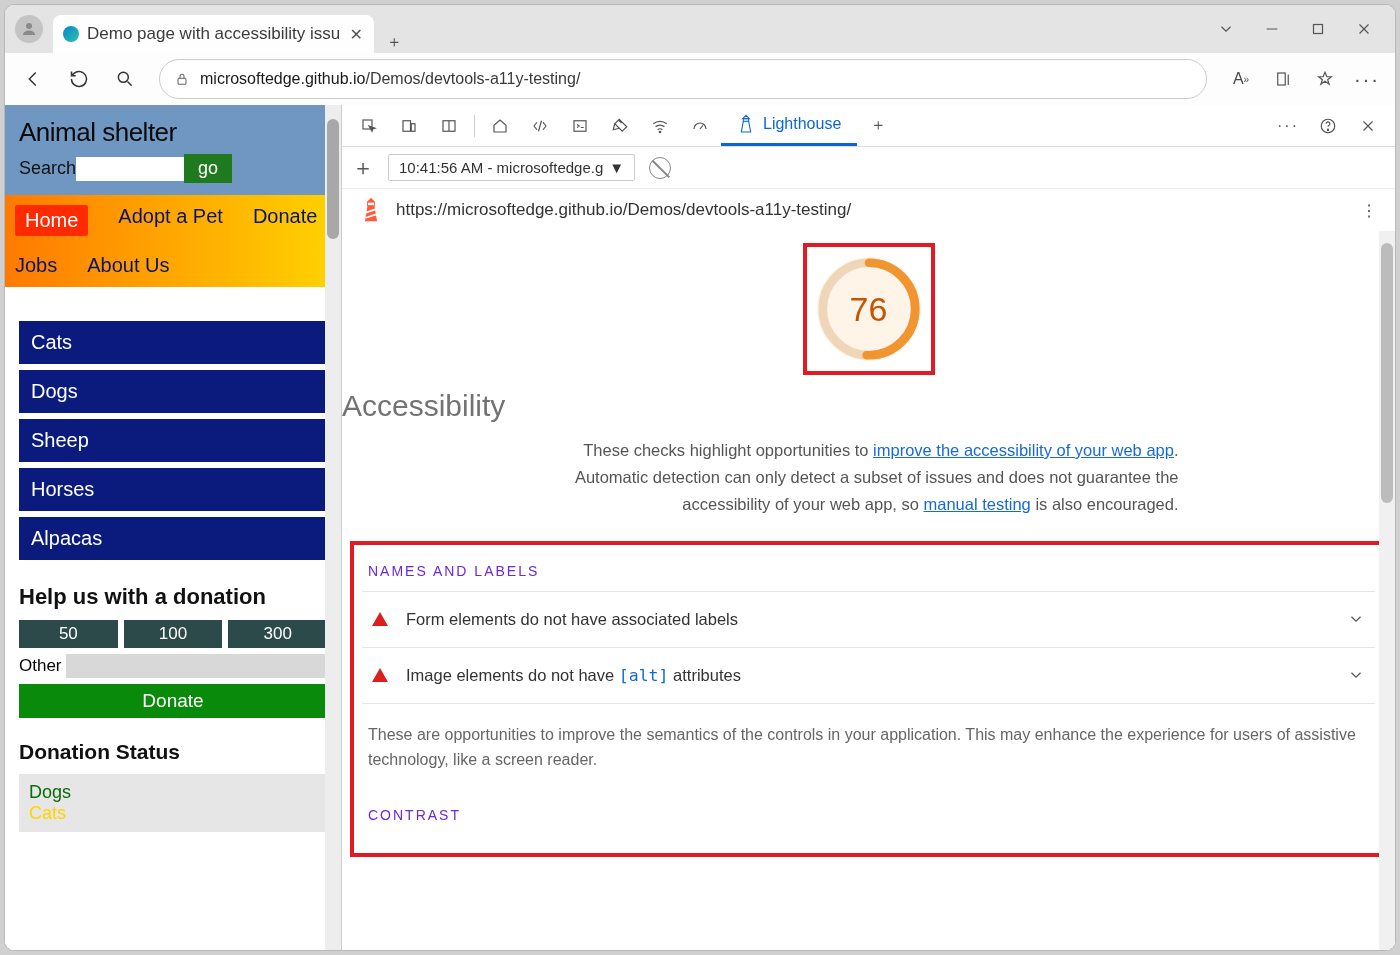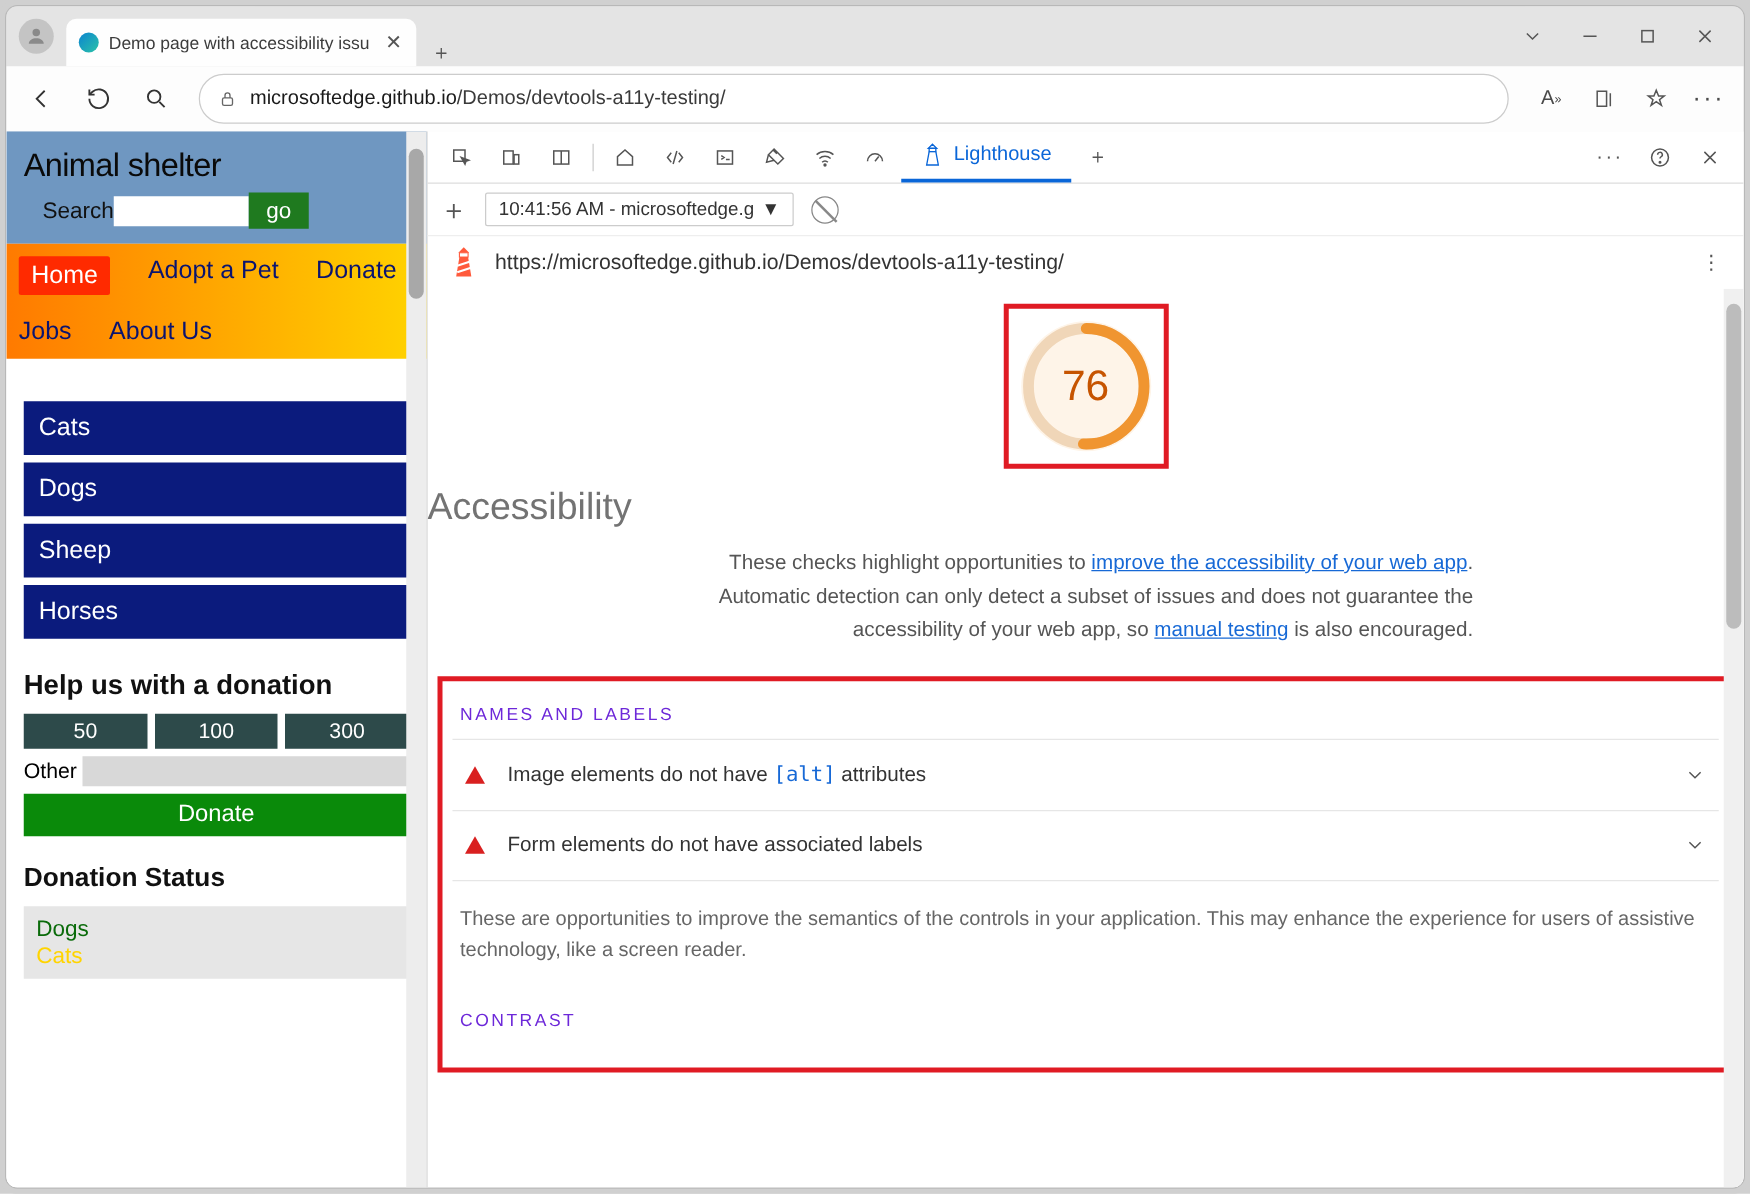--- a/index.html
+++ b/index.html
@@ -8,21 +8,21 @@
 
 .browser-frame { background: #d0d0d0; border-radius: 12px; height: 100%; display: flex; flex-direction: column; padding: 4px; }
 .browser-inner { background: #e4e4e4; border-radius: 10px; flex: 1; display: flex; flex-direction: column; overflow: hidden; border: 1px solid #b8b8b8;}
 .title-bar { height: 48px; display: flex; align-items: stretch; background: #e4e4e4; }
 .avatar { width: 48px; display:flex; align-items:center; justify-content:center;}
 .avatar-circle { width: 28px; height: 28px; background: #c4c4c4; border-radius: 50%; display:flex; align-items:center; justify-content:center; fill:#8a8a8a;}
 .tab-strip { display: flex; align-items: flex-end; flex: 1; }
 .tab { background: #fefefe; border-radius: 8px 8px 0 0; height: 38px; min-width: 280px; display: flex; align-items: center; padding: 0 10px; gap: 8px; margin-top: 10px;}
 .tab .favicon { width: 16px; height: 16px; }
 .edge-icon { background: linear-gradient(135deg,#0b84d0,#2bc3a8); border-radius:50%; width:16px; height:16px;}
-.tab-title { font-size: 14px; color: #3c3c3c; flex: 1; white-space: nowrap; overflow: hidden; }
+.tab-title { font-size: 17px; color: #3c3c3c; flex: 1; white-space: nowrap; overflow: hidden; }
 .tab-close { width:16px; height:16px; display:flex; align-items:center; justify-content:center; color:#555;}
 .new-tab { width: 40px; display:flex; align-items:center; justify-content:center; color:#555;}
 .window-controls { display:flex; align-items:center; margin-right:8px;}
 .window-controls div { width:46px; height:40px; display:flex; align-items:center; justify-content:center; color:#333;}
 
 .toolbar { height: 52px; background: #fdfdfd; display:flex; align-items:center; padding: 0 8px; gap: 6px;}
 .tb-btn { width:40px; height:40px; display:flex; align-items:center; justify-content:center; color:#4a4a4a; border-radius:6px;}
 .url-bar { flex:1; height:40px; background:#fff; border:1px solid #ccc; border-radius:20px; display:flex; align-items:center; padding:0 14px; gap:10px; margin: 0 8px;}
 .lock { color:#6b6b6b;}
 .url-text { font-size:16px; color:#3a3a3a;}
@@ -30,21 +30,21 @@
 .tb-right { display:flex; align-items:center; gap:2px;}
 
 
 .content-area { flex:1; display:flex; background:#fff; overflow:hidden;}
 .page-left { width:336px; background:#fff; position:relative;}
 .page-scroll { position:absolute; right:0; top:0; width:16px; height:100%; background:#ededed;}
 .page-scroll .thumb { position:absolute; top:14px; left:2px; width:12px; height:120px; background:#a8a8a8; border-radius:6px;}
 
 .site-header { background:#6f97c1; padding:12px 14px;}
 .site-title { font-size:26px; font-weight:400; color:#0a0a0a; letter-spacing:-0.5px;}
-.search-row { display:flex; align-items:center; margin-top:6px;margin-left:15px;}
+.search-row { display:flex; align-items:center; margin-top:6px;}
 .search-label { font-size:18px; color:#111;}
 .search-input { width:108px; height:24px; background:#fff; border:none;}
 .go-btn { background:#1f7a1f; color:#fff; border:none; padding:4px 14px; font-size:18px;}
 
 .nav-bar { background: linear-gradient(to right, #ff7a00, #ffd400); padding:10px 10px; display:flex; flex-wrap:wrap; gap:18px 30px; font-size:20px; color:#000a7a;}
 .nav-home { background:#ff2a00; color:#fff; padding:4px 10px; border-radius:2px;}
 .nav-item { color:#0a1470; }
 
 .categories { padding: 34px 14px 0; display:flex; flex-direction:column; gap:6px;}
 .cat-btn { background:#0b1b7d; color:#fff; font-size:20px; padding:10px 12px; text-align:left;}
@@ -215,20 +215,21 @@
         <span class="nav-item">Adopt a Pet</span>
         <span class="nav-item">Donate</span>
         <span class="nav-item">Jobs</span>
         <span class="nav-item">About Us</span>
       </div>
       <div class="categories">
         <div class="cat-btn">Cats</div>
         <div class="cat-btn">Dogs</div>
         <div class="cat-btn">Sheep</div>
         <div class="cat-btn">Horses</div>
+        <div class="cat-btn">Alpacas</div>
       </div>
       <div class="donation-section">
         <div class="donation-title">Help us with a donation</div>
         <div class="amount-row">
           <div class="amt">50</div>
           <div class="amt">100</div>
           <div class="amt">300</div>
         </div>
         <div class="other-row">
           <span>Other</span>
@@ -360,36 +361,36 @@
         <div class="lh-heading">Accessibility</div>
         <div class="lh-desc">
           <span>These checks highlight opportunities to </span><a>improve the accessibility of your web app</a><span>. Automatic detection can only detect a subset of issues and does not guarantee the accessibility of your web app, so </span><a>manual testing</a><span> is also encouraged.</span>
         </div>
 
         <div class="audit-wrap">
           <div class="audit-group-title">NAMES AND LABELS</div>
           <div class="audit-list">
             <div class="audit-item">
               <div class="audit-tri"></div>
+              <div class="audit-text">Form elements do not have associated labels</div>
+              <span class="audit-chev">
+                    <svg class="icn" viewBox="0 0 24 24">
+                      <path d="M6 9l6 6 6-6"></path>
+                    </svg>
+                  </span>
+            </div>
+            <div class="audit-item">
+              <div class="audit-tri"></div>
               <div class="audit-text"><span>Image elements do not have </span><code>[alt]</code><span> attributes</span></div>
               <span class="audit-chev">
                     <svg class="icn" viewBox="0 0 24 24">
                       <path d="M6 9l6 6 6-6"></path>
                     </svg>
                   </span>
             </div>
-            <div class="audit-item">
-              <div class="audit-tri"></div>
-              <div class="audit-text">Form elements do not have associated labels</div>
-              <span class="audit-chev">
-                    <svg class="icn" viewBox="0 0 24 24">
-                      <path d="M6 9l6 6 6-6"></path>
-                    </svg>
-                  </span>
-            </div>
           </div>
           <div class="audit-foot">These are opportunities to improve the semantics of the controls in your application. This may enhance the experience for users of assistive technology, like a screen reader.</div>
           <div class="audit-group-title second">CONTRAST</div>
         </div>
 
         <div class="lh-scroll">
               <div class="thumb"></div>
             </div>
       </div>
     </div>

